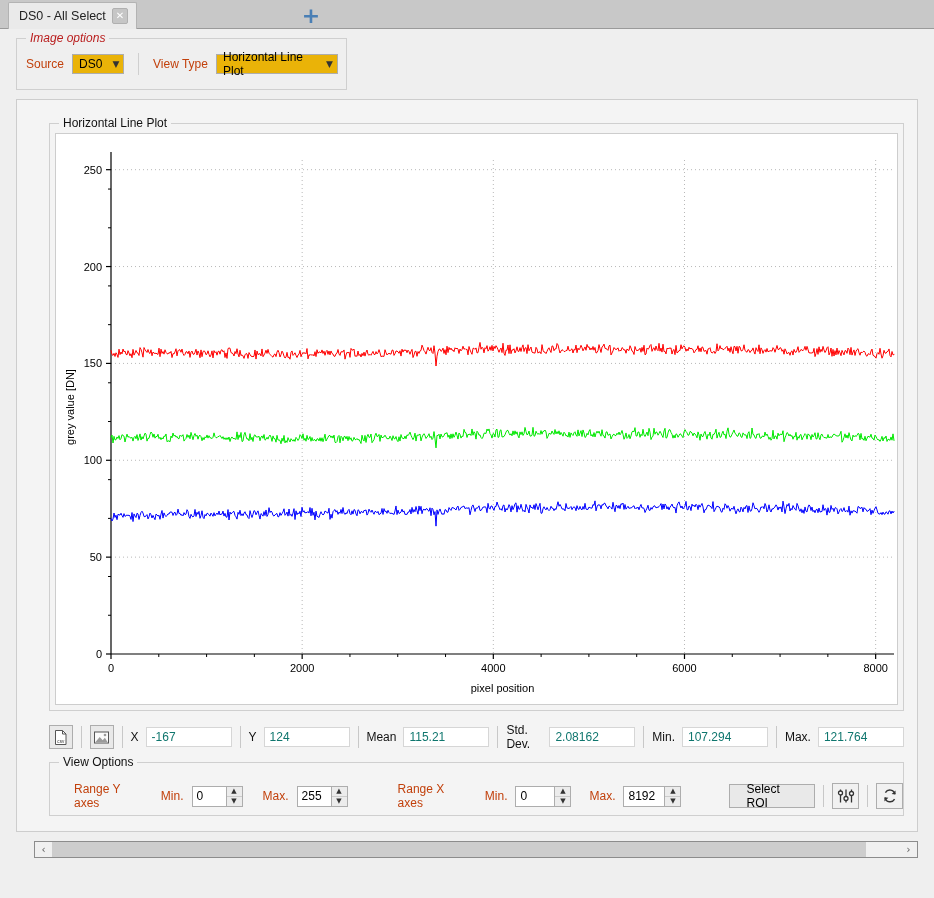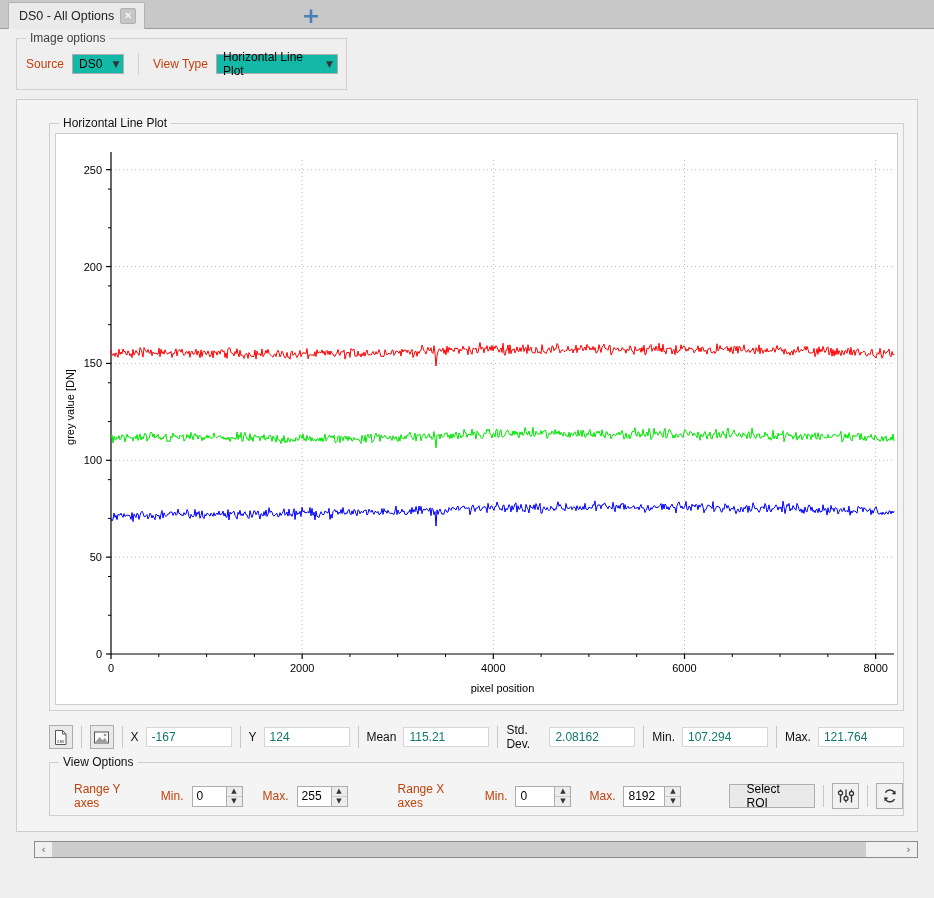--- a/index.html
+++ b/index.html
@@ -28,30 +28,30 @@
             font-family:"DejaVu Sans", sans-serif;cursor:pointer;}
   .tabclose.grey{background:#c6c6c6;color:#ffffff;border:1px solid #b0b0b0;font-weight:bold;}
   .tabclose.orange{background:#e8481f;color:#ffffff;font-weight:bold;}
   .addtab{position:absolute;left:297px;top:4px;width:28px;height:24px;display:flex;
           align-items:center;justify-content:center;color:#4a7fb5;font-size:22px;
           font-weight:bold;line-height:1;cursor:pointer;font-family:"DejaVu Sans", sans-serif;}
 
   
   .groupbox{position:absolute;border:1px solid #cfcfcf;background:transparent;box-sizing:border-box;}
   .groupbox > .gtitle{position:absolute;top:-8px;left:9px;background:#efefef;
-                      padding:0 4px;font-size:12px;color:#404040;}
+                      padding:0 4px;font-size:12px;color:#b91c1c;font-style:italic;}
 
   #imgopts{left:16px;top:38px;width:331px;height:52px;}
 
   .row{display:flex;align-items:center;height:100%;padding-left:9px;gap:8px;}
   .lbl{font-size:12px;color:#c2410c;}
   .sep{width:1px;height:22px;background:#cfcfcf;margin:0 6px;}
 
   .combo{position:relative;display:inline-flex;align-items:center;justify-content:space-between;
-         height:20px;background:#14b8a6;border:1px solid #adadad;box-sizing:border-box;
+         height:20px;background:#eab308;border:1px solid #adadad;box-sizing:border-box;
          padding:0 4px 0 6px;font-size:12px;color:#000;cursor:pointer;}
   .combo .cv{padding-right:10px;}
   .caret{font-size:9px;color:#333;font-family:"DejaVu Sans", sans-serif;}
 
   
   #mainpanel{position:absolute;left:16px;top:99px;width:902px;height:733px;
              background:#f4f4f4;border:1px solid #cdcdcd;box-sizing:border-box;}
 
   #plotgroup{position:absolute;left:32px;top:23px;width:855px;height:588px;
              border:1px solid #cfcfcf;box-sizing:border-box;}
@@ -102,21 +102,21 @@
   svg{display:block;}
   text{font-family:"Liberation Sans", sans-serif;}
 </style>
 </head>
 <body>
 
 <div class="app">
 
   <div class="tabbar">
     <div class="tab inactive">
-      <span>DS0 - All Options</span>
+      <span>DS0 - All Select</span>
       <span class="tabclose grey">✕</span>
     </div>
     <div class="addtab">+</div>
   </div>
 
   <div class="groupbox" id="imgopts">
     <div class="gtitle">Image options</div>
     <div class="row">
       <span class="lbl">Source</span>
       <div class="combo" style="width:52px;">

